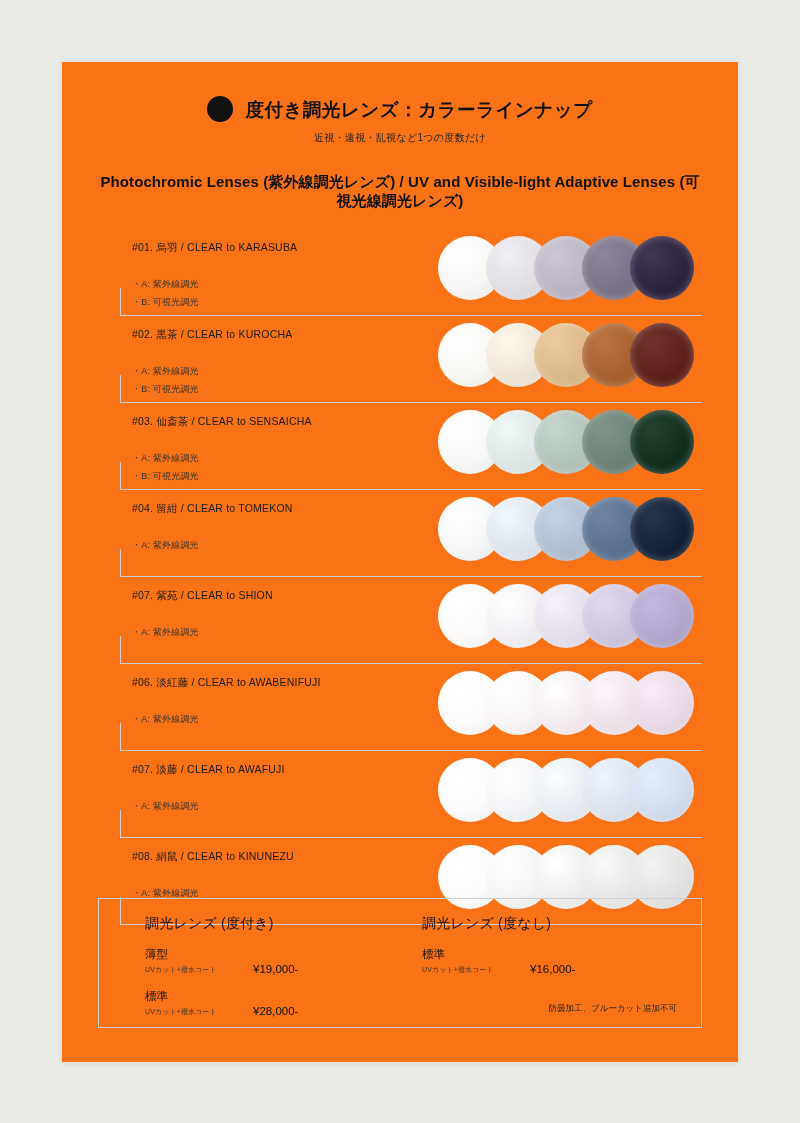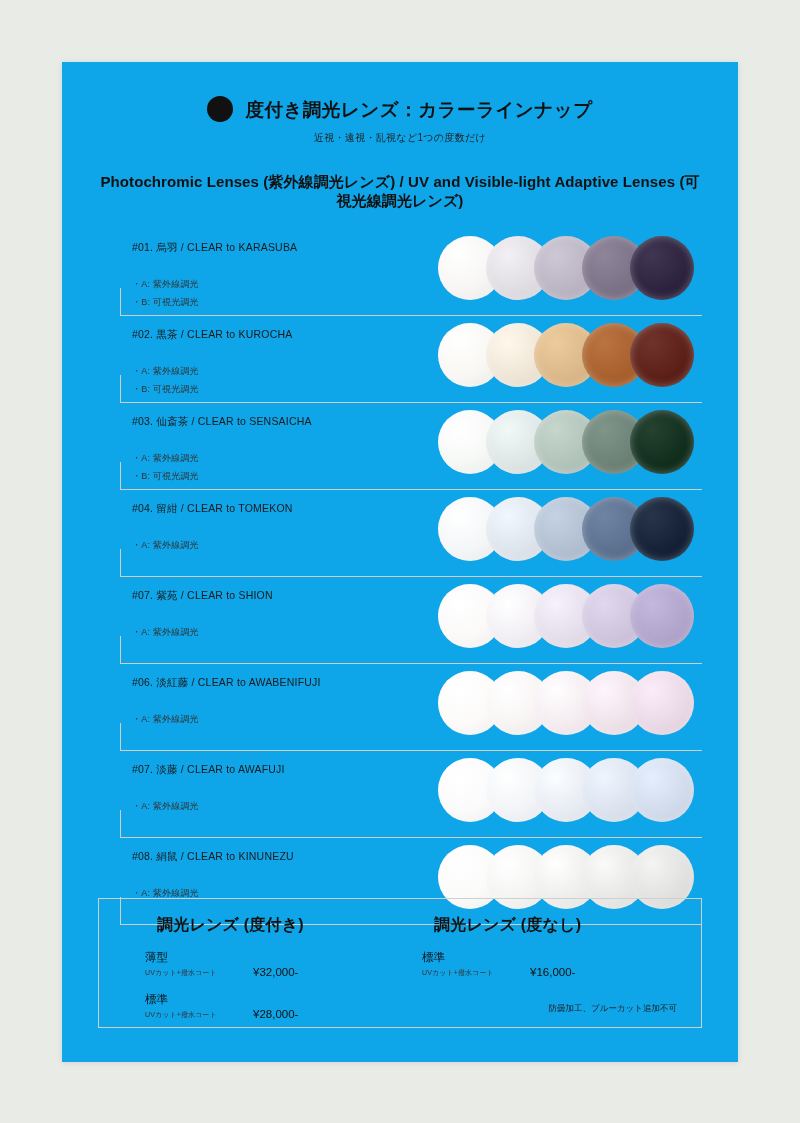--- a/index.html
+++ b/index.html
@@ -24,21 +24,21 @@
       repeating-linear-gradient(90deg, rgba(0,0,0,0.02) 0px, rgba(0,0,0,0.0) 3px, rgba(0,0,0,0.015) 5px),
       linear-gradient(160deg, #eceee8 0%, #e5e9e2 40%, #eaeде5 100%);
     background-color: #e9ece6;
   }
   .page {
     position: absolute;
     left: 62px;
     top: 62px;
     width: 676px;
     height: 1000px;
-    background: #0ea5e9;
+    background: #f97316;
     box-shadow: 0 1px 6px rgba(0,0,0,0.10);
   }
   .inner {
     position: relative;
     padding: 28px 36px 0 36px;
   }
   
   .title-row {
     display: flex;
     align-items: center;
@@ -146,25 +146,24 @@
   .price-cols {
     display: flex;
     padding: 16px 24px 0 24px;
   }
   .price-col {
     width: 50%;
     box-sizing: border-box;
     padding-left: 22px;
   }
   .price-col-title {
-    font-size: 16px;
-    font-weight: 700;
+    font-size: 14px;
+    font-weight: 400;
     color: #111;
     letter-spacing: 0.2px;
-    margin-left: 12px;
   }
   .price-item {
     margin-top: 14px;
     display: flex;
     align-items: flex-end;
   }
   .price-item-labels {
     width: 108px;
   }
   .price-label {
@@ -338,21 +337,21 @@
     <div class="price-cols">
 
       <div class="price-col">
         <div class="price-col-title">調光レンズ (度付き)</div>
 
         <div class="price-item">
           <div class="price-item-labels">
             <div class="price-label">薄型</div>
             <div class="price-sub">UVカット+撥水コート</div>
           </div>
-          <div class="price-value">¥32,000-</div>
+          <div class="price-value">¥19,000-</div>
         </div>
 
         <div class="price-item">
           <div class="price-item-labels">
             <div class="price-label">標準</div>
             <div class="price-sub">UVカット+撥水コート</div>
           </div>
           <div class="price-value">¥28,000-</div>
         </div>
       </div>

